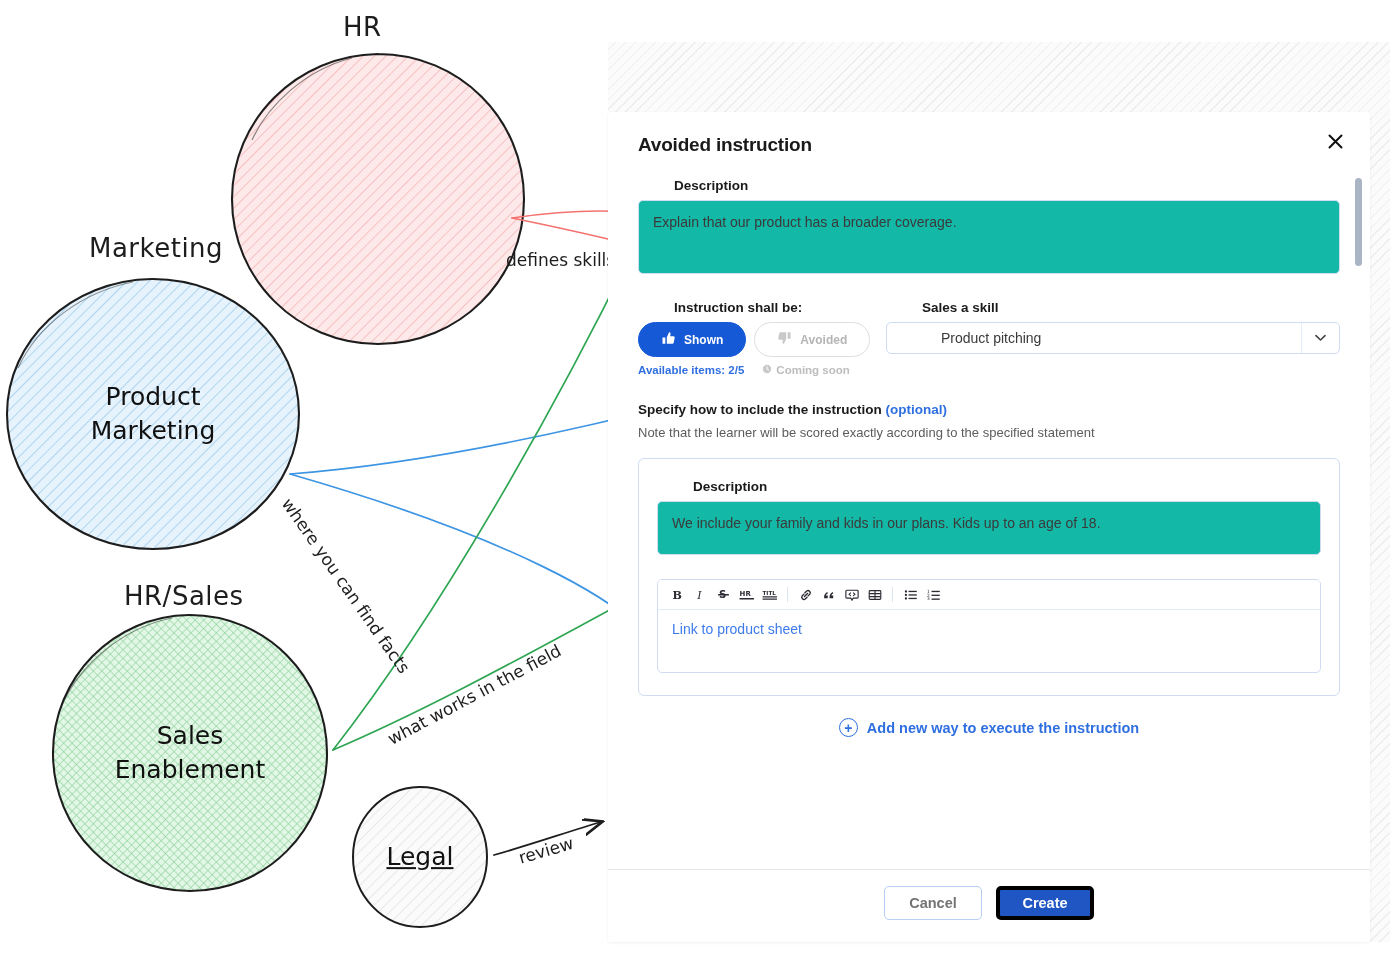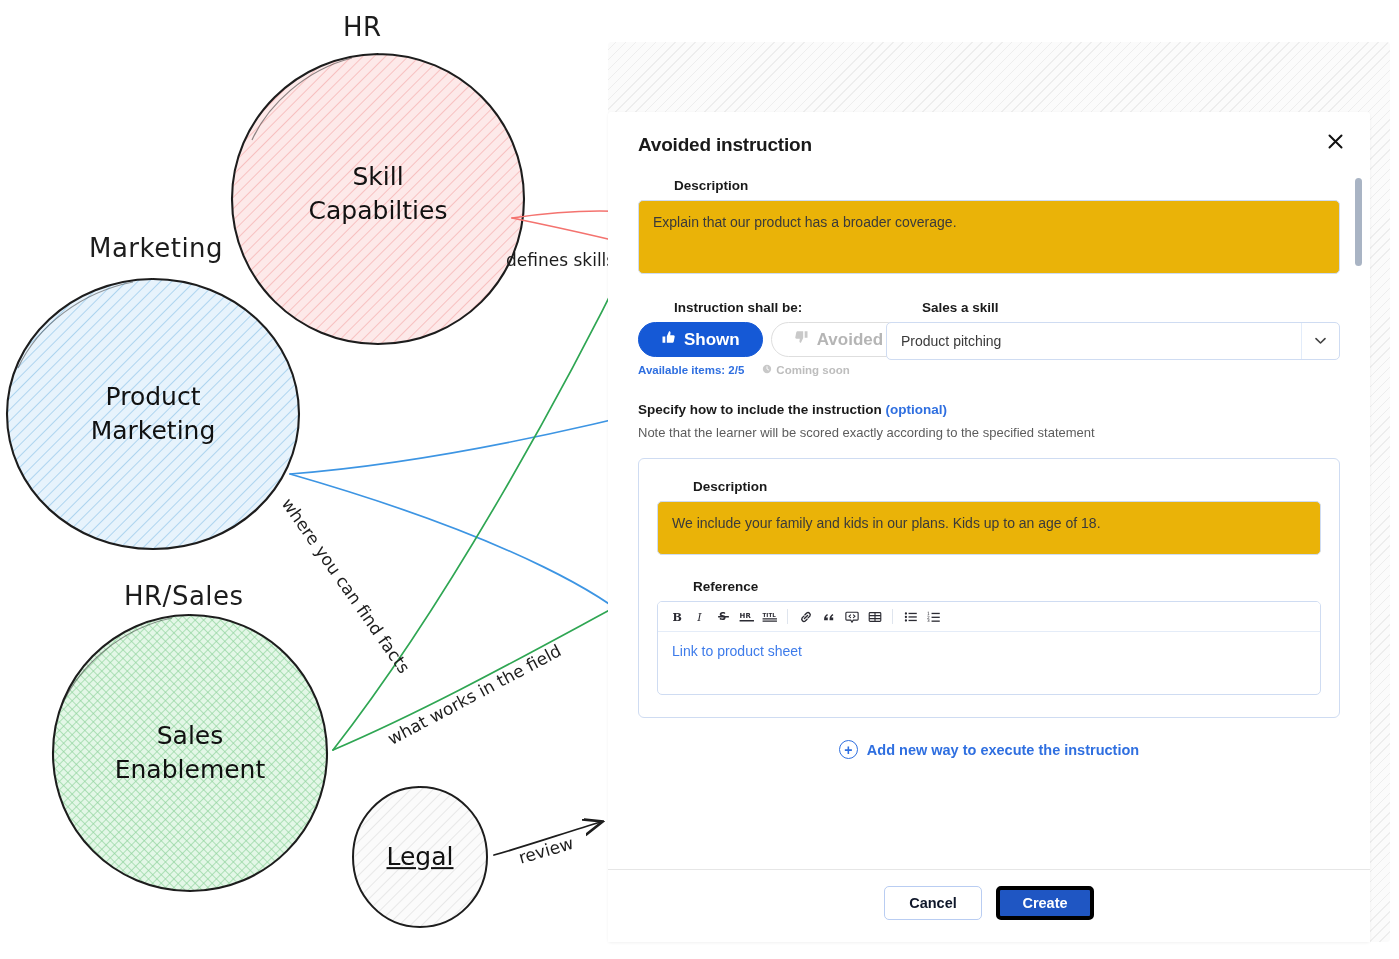--- a/index.html
+++ b/index.html
@@ -85,21 +85,21 @@
     font-family: "Liberation Sans", sans-serif;
   }
   .field-label {
     font-size: 13.5px; font-weight: 700; color: #1a1a1a;
     margin-bottom: 7px; display: block; padding-left: 36px;
   }
   .txtarea {
     width: 100%;
     border: 1px solid #cfdcf2;
     border-radius: 5px;
-    background: #eab308;
+    background: #14b8a6;
     padding: 12px 14px;
     font-size: 14px; color: #3a3a3a;
     font-family: "Liberation Sans", sans-serif;
     resize: none;
     outline: none;
     line-height: 1.4;
   }
   #desc-input { height: 74px; }
 
   .two-col {
@@ -109,40 +109,41 @@
   }
   .col-left { width: 248px; flex: 0 0 248px; }
   .col-right { flex: 1 1 auto; }
 
   .seg-wrap { display: flex; gap: 8px; margin-top: 2px; }
   .seg-btn {
     display: inline-flex; align-items: center; justify-content: center;
     gap: 8px;
     height: 35px; padding: 0 22px;
     border-radius: 20px;
-    font-size: 17px; font-weight: 700;
+    font-size: 12px; font-weight: 700;
     cursor: pointer;
     font-family: "Liberation Sans", sans-serif;
   }
   .seg-btn.active { background: #1559d6; color: #fff; border: 1px solid #1559d6; }
   .seg-btn.inactive { background: #fff; color: #b5b5b5; border: 1px solid #dedede; }
   .seg-meta {
     display: flex; margin-top: 7px; font-size: 11.5px;
     align-items: center;
   }
   .meta-avail { color: #2f6fe0; font-weight: 700; }
   .meta-soon { color: #bdbdbd; font-weight: 700; margin-left: 18px;
                display: inline-flex; align-items: center; gap: 4px; }
 
   .select-box {
     display: flex; align-items: stretch;
-    height: 38px;
+    height: 32px;
     border: 1px solid #cfdcf2; border-radius: 5px;
     background: #fff; overflow: hidden;
     margin-top: 2px;
+    padding-left: 40px;
   }
   .select-val {
     flex: 1 1 auto; display: flex; align-items: center;
     padding-left: 14px; font-size: 14px; color: #3a3a3a;
   }
   .select-arrow {
     width: 38px; display:flex; align-items:center; justify-content:center;
     border-left: 1px solid #e2ecfa; color: #555; font-size: 11px;
   }
 
@@ -200,21 +201,21 @@
     padding: 16px 0 22px 0;
     display: flex; align-items: center; justify-content: center; gap: 14px;
     background:#fff;
   }
   .btn {
     height: 34px; min-width: 98px; padding: 0 20px;
     border-radius: 5px; font-size: 14.5px; font-weight: 700;
     cursor: pointer; display:flex; align-items:center; justify-content:center;
     font-family: "Liberation Sans", sans-serif;
   }
-  .btn-cancel { background: #fff; color: #0f172a; border: 1px solid #b9cdf2; }
+  .btn-cancel { background: #fff; color: #737373; border: 1px solid #b9cdf2; }
   .btn-create { background: #1f56c3; color: #fff; border: 4px solid #000000; }
 
   #scroll-track {
     position: absolute; right: 8px; top: 66px;
     width: 7px; height: 700px;
   }
   #scroll-thumb {
     position: absolute; right: 0; top: 0;
     width: 7px; height: 88px;
     background: #a9b4c4; border-radius: 4px;
@@ -298,22 +299,20 @@
 
     <g>
       <path d="M494,855 C530,845 570,831 601,822" fill="none" stroke="#1d1d1d" stroke-width="1.8" marker-end="url(#ar-black)" stroke-linecap="round"></path>
     </g>
   </svg>
 
   <div class="sketch-label" style="left:343px; top:12px;">HR</div>
   <div class="sketch-label" style="left:89px; top:233px;">Marketing</div>
   <div class="sketch-label" style="left:124px; top:581px;">HR/Sales</div>
 
-  <div class="circle-text" style="left:378px; top:194px;">Skill
-Capabilties</div>
   <div class="circle-text" style="left:153px; top:414px;">Product
 Marketing</div>
   <div class="circle-text" style="left:190px; top:753px;">Sales
 Enablement</div>
   <div class="circle-text" style="left:420px; top:857px;text-decoration:underline;">Legal</div>
 
   <div class="edge-label" style="left:506px; top:250px;">defines skills</div>
   <div class="edge-label" style="left:286px; top:490px; transform:rotate(55deg);">where you can find facts</div>
   <div class="edge-label" style="left:389px; top:730px; transform:rotate(-28deg);">what works in the field</div>
   <div class="edge-label" style="left:519px; top:848px; transform:rotate(-16deg);">review</div>
@@ -392,21 +391,20 @@
         <span class="opt">(optional)</span>
       </div>
       <div class="spec-note">Note that the learner will be scored exactly according to the specified statement</div>
 
       <div class="exec-card">
 
         <span class="field-label">Description</span>
         <textarea id="exec-desc" class="txtarea" value="We include your family and kids in our plans. Kids up to an age of 18." style="">We include your family and kids in our plans. Kids up to an age of 18.</textarea>
 
         <div class="ref-block">
-          <span class="field-label">Reference</span>
           <div class="editor">
             <div class="editor-toolbar">
               <div class="tb">
                 <svg width="13" height="13" viewBox="0 0 14 14">
                     <text x="1.5" y="11.5" font-family="DejaVu Serif, serif" font-size="12" font-weight="700" fill="#2b2b33">B</text>
                   </svg>
               </div>
               <div class="tb">
                 <svg width="13" height="13" viewBox="0 0 14 14">
                     <text x="3.5" y="11.5" font-family="DejaVu Serif, serif" font-size="12" font-style="italic" fill="#2b2b33">I</text>

